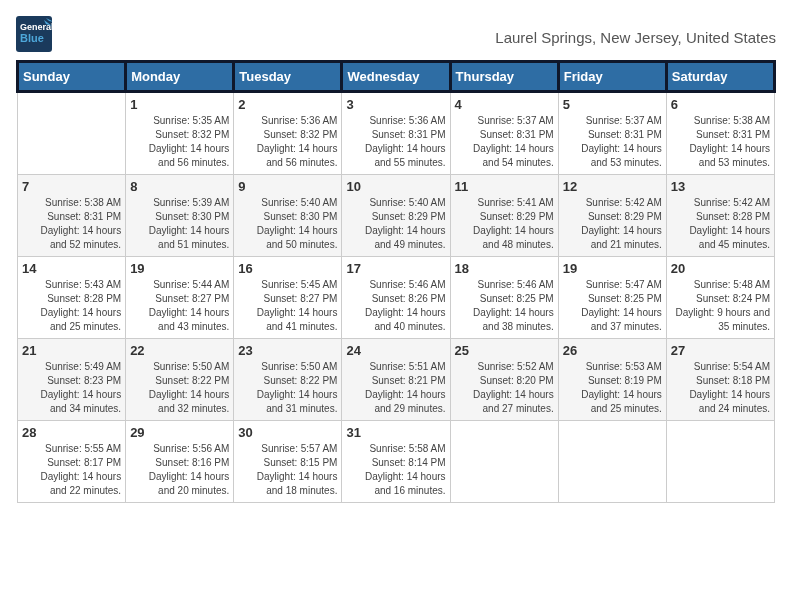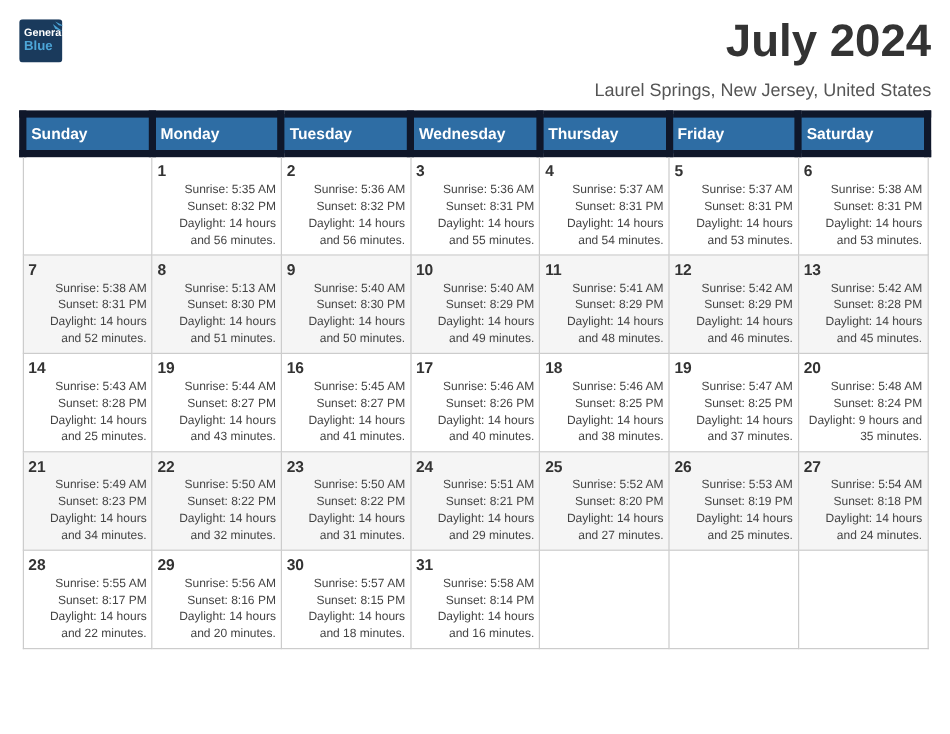--- a/index.html
+++ b/index.html
@@ -40,21 +40,21 @@
       border-collapse: collapse;
       font-size: 11px;
     }
     .calendar-table thead tr th {
       background-color: #2e6da4;
       color: #fff;
       padding: 6px 4px;
       text-align: left;
       font-size: 13px;
       font-weight: bold;
-      border: 6px solid #0f172a;
+      border: 3px solid #0f172a;
     }
     .calendar-table tbody tr td {
       border: 1px solid #ccc;
       vertical-align: top;
       padding: 4px;
       height: 80px;
       width: calc(100% / 7);
       background: #fff;
     }
     .calendar-table tbody tr:nth-child(even) td {
@@ -87,21 +87,20 @@
           <rect x="0" y="0" width="36" height="36" fill="#1a3a5c" rx="3"></rect>
           <text x="4" y="14" font-size="9" fill="white" font-family="Arial" font-weight="bold">General</text>
           <text x="4" y="26" font-size="11" fill="#4da6d8" font-family="Arial" font-weight="bold">Blue</text>
           <polygon points="28,4 36,10 30,8" fill="#4da6d8"></polygon>
           <polygon points="30,2 38,6 33,5" fill="#4da6d8"></polygon>
         </svg>
       </div>
     </div>
   </div>
   <div class="title-area">
-    <div class="month-year">July 2024</div>
     <div class="location">Laurel Springs, New Jersey, United States</div>
   </div>
 </div>
 
 <table class="calendar-table">
   <thead>
     <tr>
       <th>Sunday</th>
       <th>Monday</th>
       <th>Tuesday</th>
@@ -139,37 +138,37 @@
           <div class="day-info"><span>Sunrise: 5:38 AM</span><br><span>Sunset: 8:31 PM</span><br><span>Daylight: 14 hours and 53 minutes.</span></div>
         </td>
       </tr>
       <tr>
         <td>
           <div class="day-number">7</div>
           <div class="day-info"><span>Sunrise: 5:38 AM</span><br><span>Sunset: 8:31 PM</span><br><span>Daylight: 14 hours and 52 minutes.</span></div>
         </td>
         <td>
           <div class="day-number">8</div>
-          <div class="day-info"><span>Sunrise: 5:13 AM</span><br><span>Sunset: 8:30 PM</span><br><span>Daylight: 14 hours and 51 minutes.</span></div>
+          <div class="day-info"><span>Sunrise: 5:39 AM</span><br><span>Sunset: 8:30 PM</span><br><span>Daylight: 14 hours and 51 minutes.</span></div>
         </td>
         <td>
           <div class="day-number">9</div>
           <div class="day-info"><span>Sunrise: 5:40 AM</span><br><span>Sunset: 8:30 PM</span><br><span>Daylight: 14 hours and 50 minutes.</span></div>
         </td>
         <td>
           <div class="day-number">10</div>
           <div class="day-info"><span>Sunrise: 5:40 AM</span><br><span>Sunset: 8:29 PM</span><br><span>Daylight: 14 hours and 49 minutes.</span></div>
         </td>
         <td>
           <div class="day-number">11</div>
           <div class="day-info"><span>Sunrise: 5:41 AM</span><br><span>Sunset: 8:29 PM</span><br><span>Daylight: 14 hours and 48 minutes.</span></div>
         </td>
         <td>
           <div class="day-number">12</div>
-          <div class="day-info"><span>Sunrise: 5:42 AM</span><br><span>Sunset: 8:29 PM</span><br><span>Daylight: 14 hours and 46 minutes.</span></div>
+          <div class="day-info"><span>Sunrise: 5:42 AM</span><br><span>Sunset: 8:29 PM</span><br><span>Daylight: 14 hours and 21 minutes.</span></div>
         </td>
         <td>
           <div class="day-number">13</div>
           <div class="day-info"><span>Sunrise: 5:42 AM</span><br><span>Sunset: 8:28 PM</span><br><span>Daylight: 14 hours and 45 minutes.</span></div>
         </td>
       </tr>
       <tr>
         <td>
           <div class="day-number">14</div>
           <div class="day-info"><span>Sunrise: 5:43 AM</span><br><span>Sunset: 8:28 PM</span><br><span>Daylight: 14 hours and 25 minutes.</span></div>

